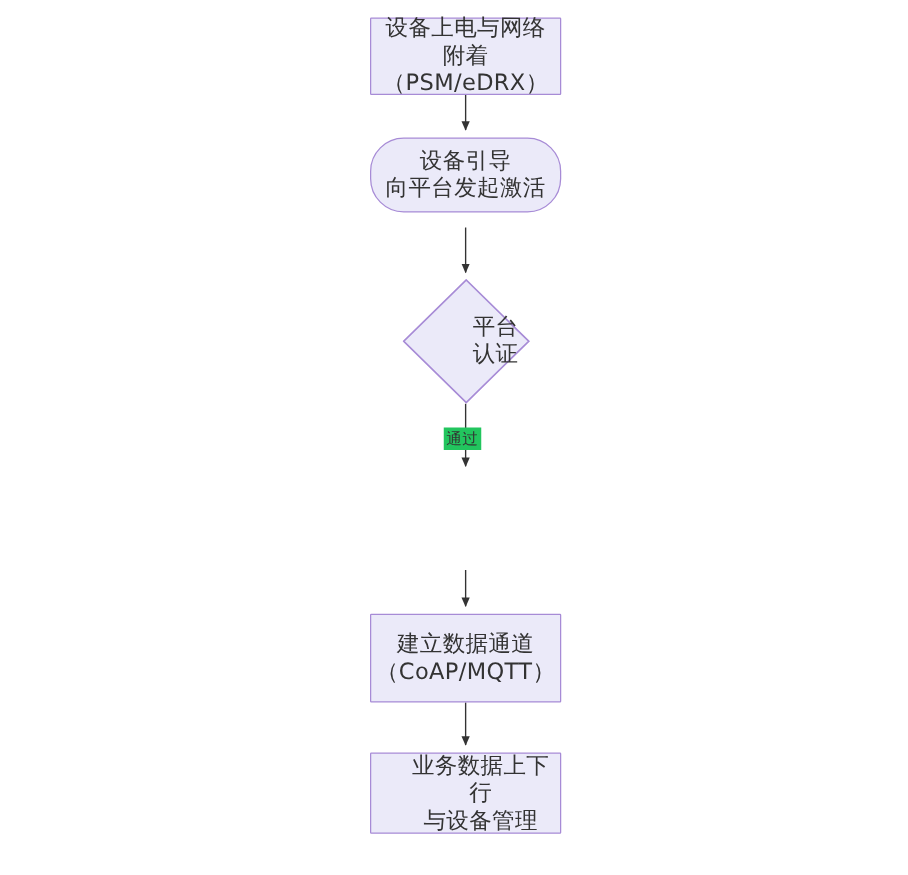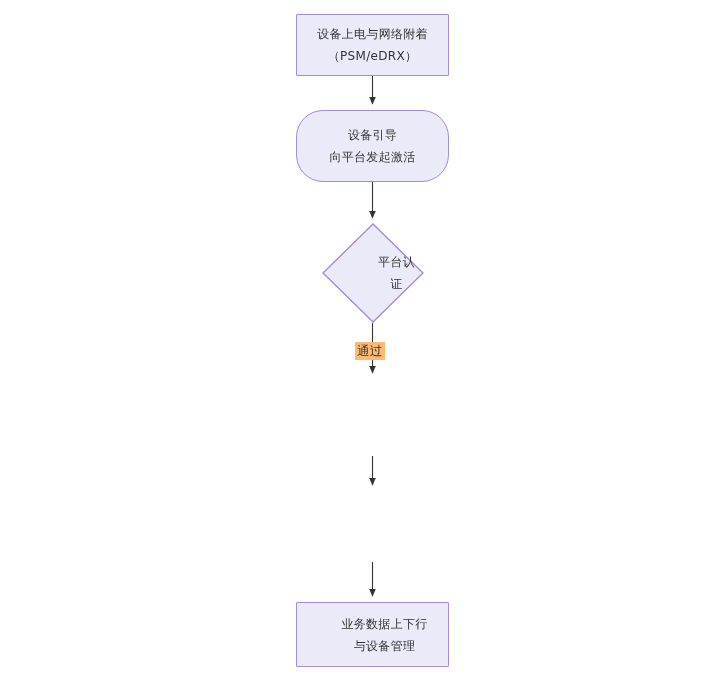--- a/index.html
+++ b/index.html
@@ -34,21 +34,21 @@
     align-items: center;
     justify-content: center;
     text-align: center;
   }
   .node.process {
     background: #ebeaf9;
     border: 1.4px solid #a78bd6;
     border-radius: 1px;
   }
   .node-label {
-    font-size: 12px;
+    font-size: 18px;
     line-height: 22px;
     color: #333333;
     letter-spacing: 0.3px;
     white-space: pre-line;
     padding: 0 8px;
   }
   .node.decision {
     background: transparent;
     border: none;
   }
@@ -67,21 +67,21 @@
   .decision .node-label {
     position: relative;
     z-index: 2;
     margin-left: 47px;
   }
   .edge-label {
     position: absolute;
     font-size: 12.5px;
     line-height: 16px;
     color: #333333;
-    background: #fdba74;
+    background: #22c55e;
     padding: 1px 2px;
     white-space: nowrap;
     letter-spacing: 0.3px;
   }
 </style>
 </head>
 <body>
 
 <div id="canvas">
 
@@ -111,34 +111,38 @@
     <g>
       <line x1="372.5" y1="562" x2="372.5" y2="596" stroke="#333333" stroke-width="1.1" marker-end="url(#arrowhead)"></line>
     </g>
   </svg>
 
   <div class="node process" style="left:296px; top:14px; width:153px; height:62px;">
     <span class="node-label">设备上电与网络附着
 （PSM/eDRX）</span>
   </div>
 
-  <div class="node process" style="left:296px; top:110px; width:153px; height:72px;border-radius:27px;">
+  <div class="node process" style="left:296px; top:110px; width:153px; height:60px;border-radius:27px;">
     <span class="node-label">设备引导
 向平台发起激活</span>
   </div>
 
   <div class="node decision" style="left:322px; top:223px; width:102px; height:100px;">
     <svg class="diamond-shape" viewBox="0 0 102 100" preserveAspectRatio="none">
       <polygon class="diamond-face" points="51,1 101,50 51,99 1,50"></polygon>
     </svg>
     <span class="node-label">平台认证</span>
   </div>
 
   <div class="edge-label" style="left:355px; top:342px;">通过</div>
 
 
+  <div class="node process" style="left:296px; top:491px; width:153px; height:71px;">
+    <span class="node-label">建立数据通道
+（CoAP/MQTT）</span>
+  </div>
 
   <div class="node process" style="left:296px; top:602px; width:153px; height:65px;padding-left:24px;">
     <span class="node-label">业务数据上下行
 与设备管理</span>
   </div>
 
 </div>
 
 </body></html>

